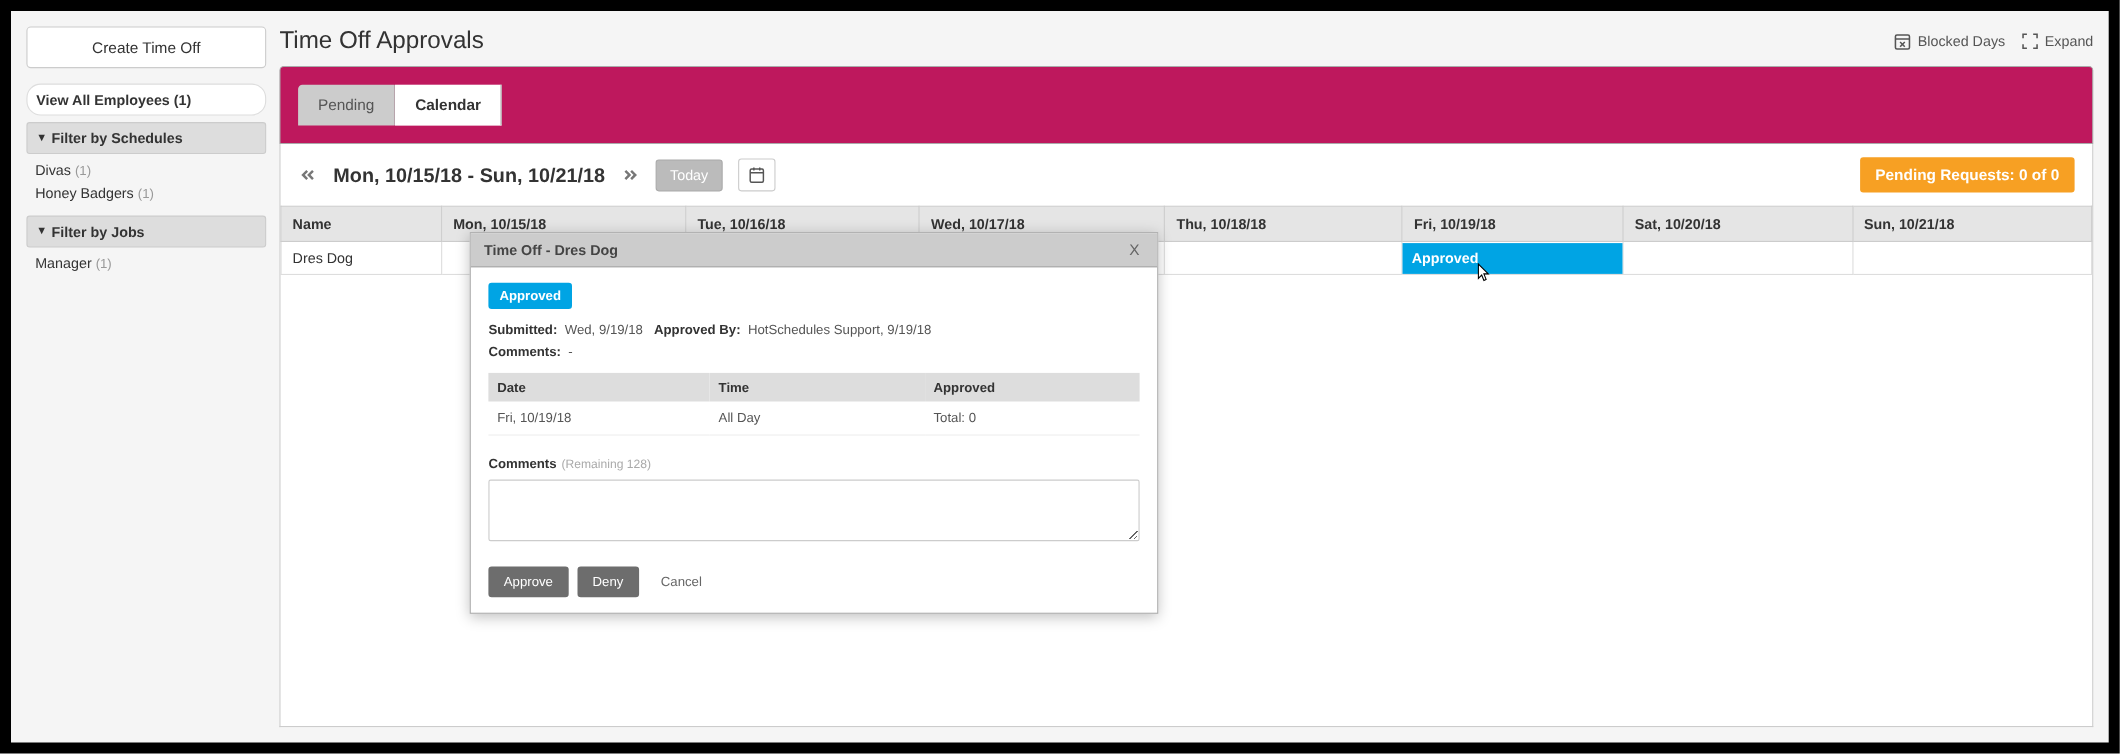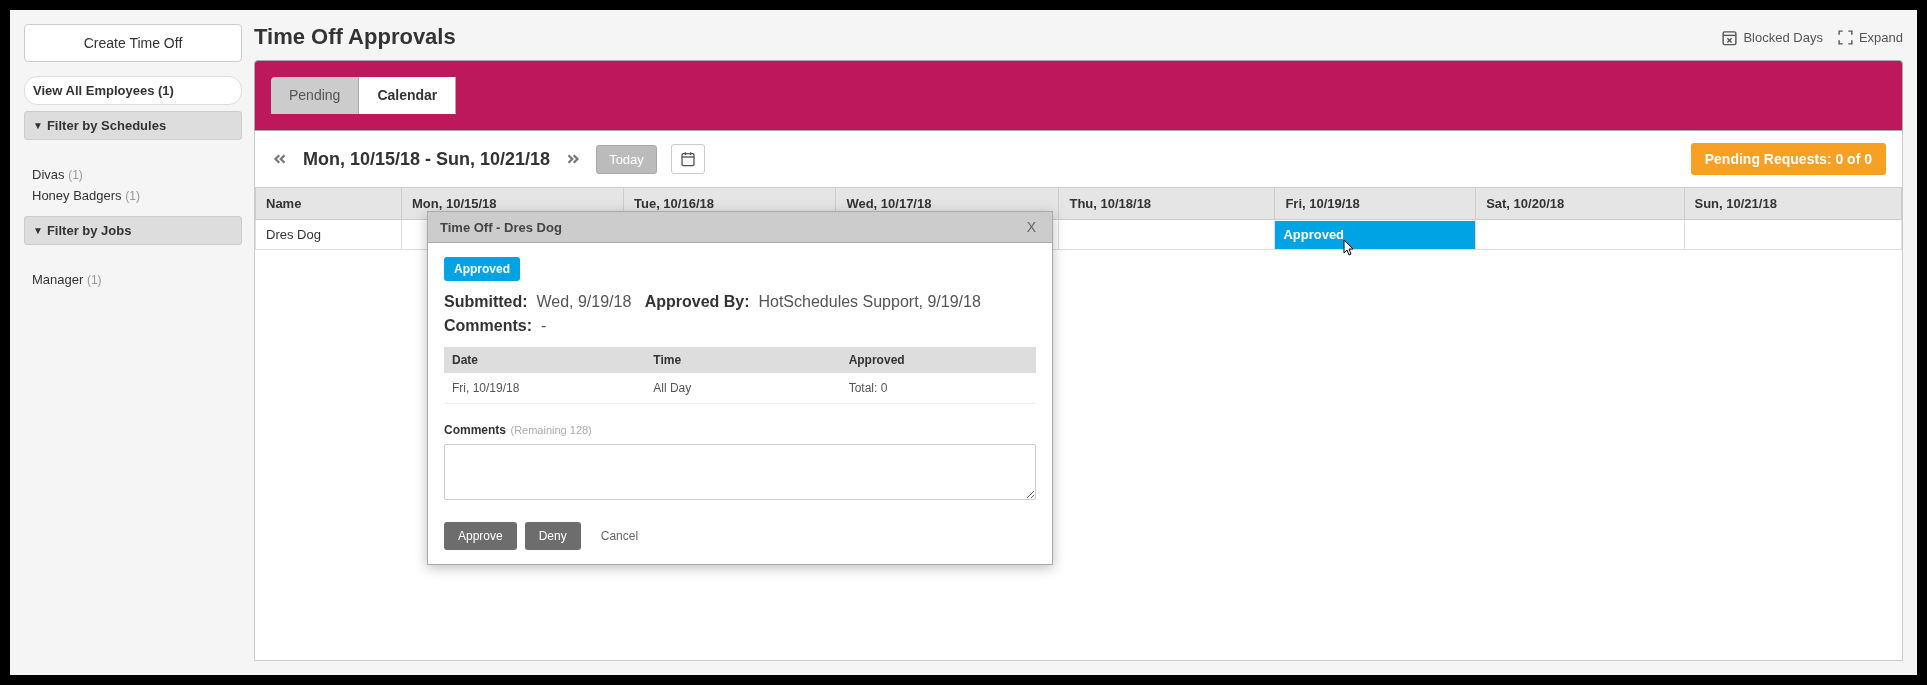--- a/index.html
+++ b/index.html
@@ -62,21 +62,20 @@
       display: flex;
       align-items: center;
       gap: 4px;
       cursor: pointer;
     }
     .caret-down {
       font-size: 10px;
     }
     .filter-items {
       padding: 4px 8px 10px 8px;
-      margin-top: 20px;
     }
     .filter-item {
       font-size: 13px;
       color: #333;
       padding: 3px 0;
       cursor: pointer;
     }
     .filter-count {
       color: #999;
       font-size: 12px;
@@ -88,21 +87,21 @@
       flex-direction: column;
     }
     .main-header {
       display: flex;
       justify-content: space-between;
       align-items: center;
       margin-bottom: 10px;
     }
     .page-title {
       font-size: 22px;
-      font-weight: bold;
+      font-weight: normal;
       color: #333;
       text-align: right;
     }
     .header-actions {
       display: flex;
       gap: 14px;
       align-items: center;
     }
     .header-action {
       display: flex;
@@ -277,21 +276,21 @@
       display: inline-block;
       background: #00a4e4;
       color: #fff;
       font-size: 12px;
       font-weight: bold;
       padding: 5px 10px;
       border-radius: 3px;
       margin-bottom: 12px;
     }
     .info-line {
-      font-size: 16px;
+      font-size: 12px;
       color: #555;
       margin-bottom: 6px;
     }
     .info-label {
       font-weight: bold;
       color: #333;
     }
     .detail-table {
       width: 100%;
       border-collapse: collapse;

